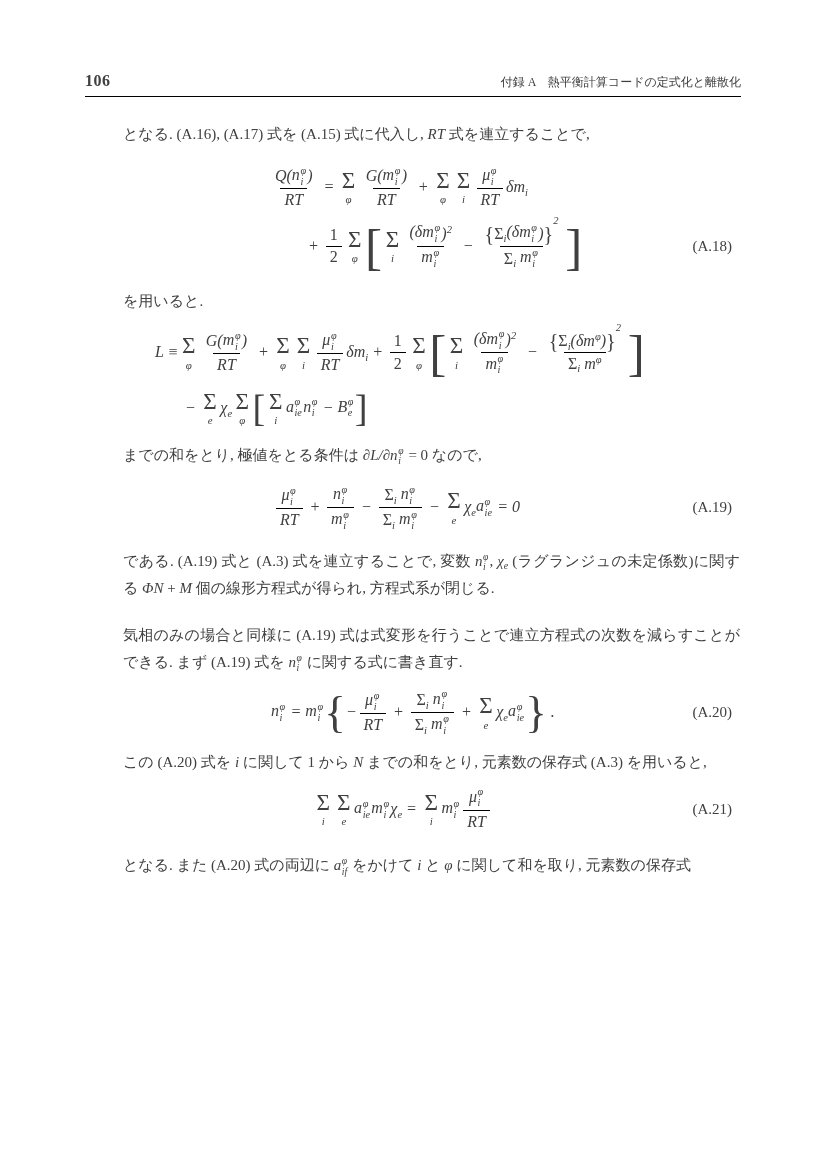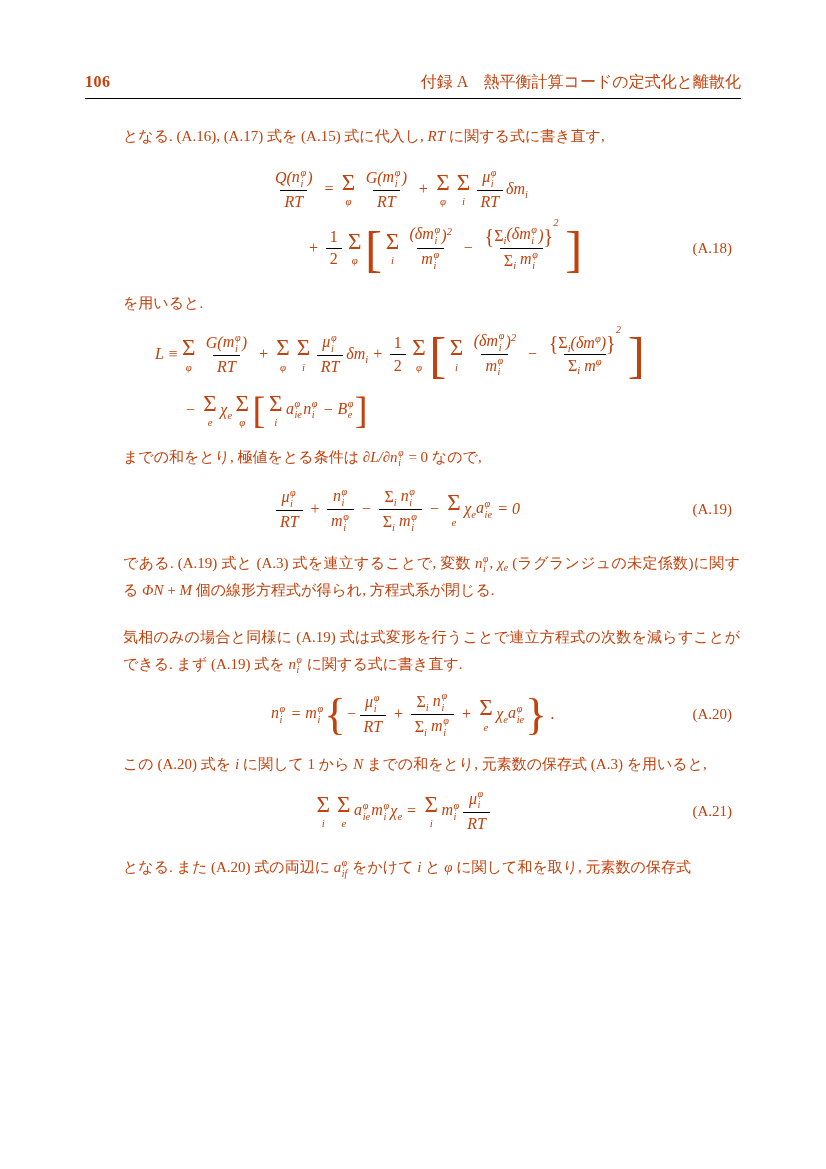--- a/index.html
+++ b/index.html
@@ -1,21 +1,21 @@
 <!DOCTYPE html>
 <html><head>
 <meta charset="utf-8">
 <style>
   html,body{margin:0;padding:0;background:#ffffff;}
   .page{width:826px;height:1007px;position:relative;background:#fff;overflow:hidden;
-        font-family:"Liberation Serif","DejaVu Serif",serif;color:#c2410c;}
+        font-family:"Liberation Serif","DejaVu Serif",serif;color:#404040;}
   .header{margin:0 85px;padding-top:72px;padding-bottom:5px;border-bottom:1px solid #000;
           display:flex;justify-content:space-between;align-items:baseline;font-size:16px;}
   .pagenum{font-weight:bold;letter-spacing:.5px;}
-  .htitle{font-size:16px;margin-left:16px;}
+  .htitle{font-size:12px;margin-left:16px;}
   .main{margin:0 86px 0 123px;}
   .para{font-size:15px;line-height:1.8;margin:0;text-align:justify;}
   .mi{font-style:italic;font-family:"Liberation Serif","DejaVu Serif",serif;}
   
   .eq{position:relative;font-size:16px;display:flex;flex-direction:column;gap:10px;}
   .eqline{display:flex;align-items:center;position:relative;min-height:40px;}
   .eqtag{position:absolute;right:8px;top:50%;transform:translateY(-50%);font-style:normal;font-size:15px;}
   .mrow{display:inline-flex;align-items:center;}
   .tok{font-style:italic;white-space:pre;display:inline-block;}
   .tok.rm{font-style:normal;}
@@ -39,21 +39,21 @@
 
 <div class="page">
 
   <div class="header">
     <span class="pagenum">106</span>
     <span class="htitle">付録 A　熱平衡計算コードの定式化と離散化</span>
   </div>
 
   <div class="main">
 
-    <p class="para" style="margin-top:24px"><span>となる. (A.16), (A.17) 式を (A.15) 式に代入し, </span><span class="mi">RT</span><span> に関する式に書き直す,</span></p>
+    <p class="para" style="margin-top:24px"><span>となる. (A.16), (A.17) 式を (A.15) 式に代入し, </span><span class="mi">RT</span><span> 式を連立することで,</span></p>
 
     <div class="eq">
       <div class="eqline" style="margin-top:16px;margin-left:145px">
         <span><span class="mrow">
               <span class="frac">
                 <span class="fn">
                   <span class="mrow">
                     <span class="tok">Q(</span>
                     <span class="tok">n<span class="stk"><span>φ</span><span>i</span></span></span>
                     <span class="tok">)</span>

